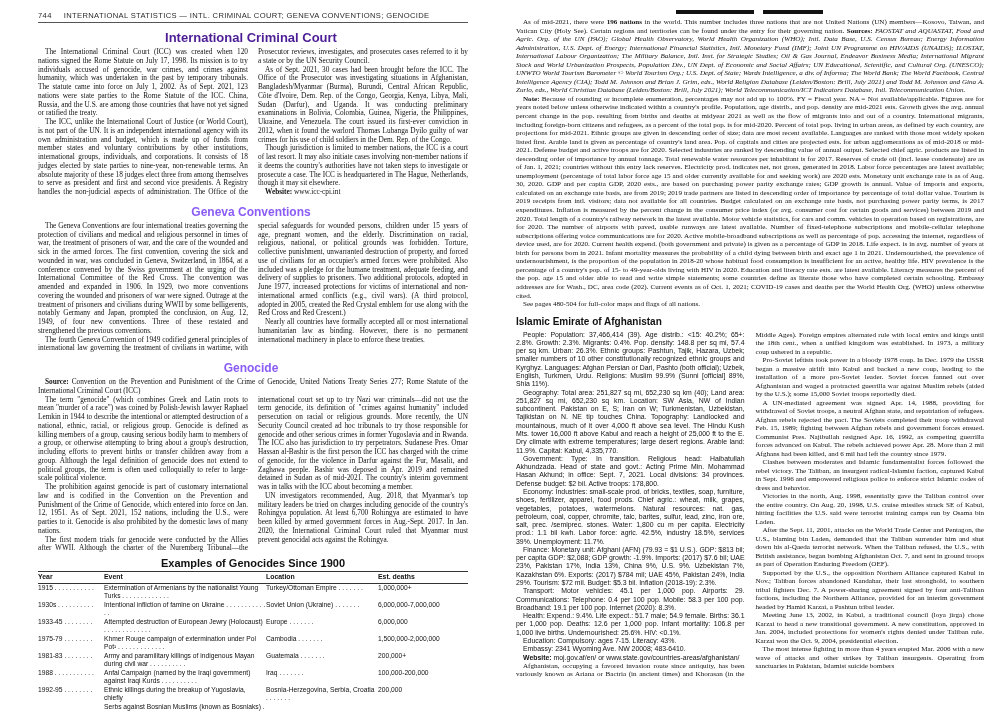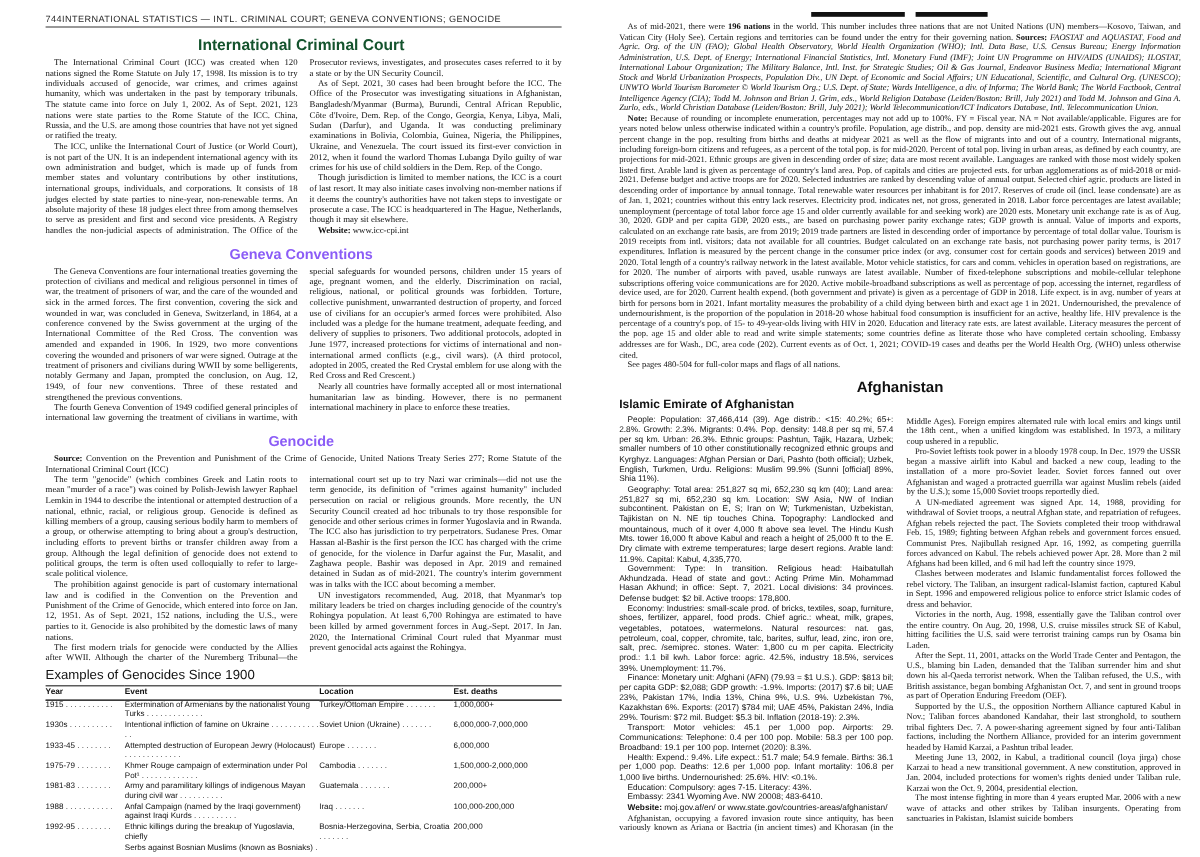--- a/index.html
+++ b/index.html
@@ -19,30 +19,30 @@
 
   .running-head{
     font-family:"Liberation Sans", sans-serif;
     font-size:7.6px;
     letter-spacing:.35px;
     color:#2a2a2a;
     padding:11px 0 2px 0;
     margin:0 34px 0 38px;
     white-space:nowrap;
   }
-  .running-head .folio{margin-right:0;font-weight:400;}
+  .running-head .folio{margin-right:12px;font-weight:400;}
   .rule-head{
     margin:0 34px 0 38px;
     border-top:1.6px solid #555;
   }
 
   h1.sec-title{
     font-family:"Liberation Sans", sans-serif;
     font-size:13px;font-weight:700;
-    text-align:center;margin:7px 0 3px 0;color:#14532d;
+    text-align:center;margin:7px 0 3px 0;color:#4c1d95;
   }
   h2.sub-title{
     font-family:"Liberation Sans", sans-serif;
     font-size:12px;font-weight:700;
     text-align:center;margin:8px 0 3px 0;color:#8b5cf6;
   }
 
   .cols2{
     column-count:2;column-gap:10px;
     margin:0 34px 0 38px;
@@ -56,21 +56,21 @@
     text-align:justify;hyphens:auto;
   }
   .full p{margin:0;text-indent:7px;}
   b{font-weight:700;}
   i{font-style:italic;}
 
   
   .tbl-wrap{margin:4px 34px 0 38px;}
   .tbl-title{
     font-family:"Liberation Sans", sans-serif;
-    font-size:11px;font-weight:400;text-align:left;margin:3px 0 2px 0;
+    font-size:11px;font-weight:700;text-align:center;margin:3px 0 2px 0;
   }
   table.gen{
     width:100%;border-collapse:collapse;
     font-family:"Liberation Sans", sans-serif;
     font-size:6.7px;line-height:1.27;
   }
   table.gen thead th{
     text-align:left;font-weight:700;font-size:6.9px;
     border-bottom:.9px solid #333;border-top:.9px solid #333;
     padding:1px 0 1px 0;
@@ -246,21 +246,20 @@
       <span class="bar r"></span>
     </div>
 
     <div class="intro">
       <p><span>As of mid-2021, there were </span><b>196 nations</b><span> in the world. This number includes three nations that are not United Nations (UN) members—Kosovo, Taiwan, and Vatican City (Holy See). Certain regions and territories can be found under the entry for their governing nation. </span><b>Sources:</b><i> FAOSTAT and AQUASTAT, Food and Agric. Org. of the UN (FAO); Global Health Observatory, World Health Organization (WHO); Intl. Data Base, U.S. Census Bureau; Energy Information Administration, U.S. Dept. of Energy; International Financial Statistics, Intl. Monetary Fund (IMF); Joint UN Programme on HIV/AIDS (UNAIDS); ILOSTAT, International Labour Organization; The Military Balance, Intl. Inst. for Strategic Studies; Oil &amp; Gas Journal, Endeavor Business Media; International Migrant Stock and World Urbanization Prospects, Population Div., UN Dept. of Economic and Social Affairs; UN Educational, Scientific, and Cultural Org. (UNESCO); UNWTO World Tourism Barometer © World Tourism Org.; U.S. Dept. of State; Wards Intelligence, a div. of Informa; The World Bank; The World Factbook, Central Intelligence Agency (CIA); Todd M. Johnson and Brian J. Grim, eds., World Religion Database (Leiden/Boston: Brill, July 2021) and Todd M. Johnson and Gina A. Zurlo, eds., World Christian Database (Leiden/Boston: Brill, July 2021); World Telecommunication/ICT Indicators Database, Intl. Telecommunication Union.</i></p>
       <p><b>Note:</b><span> Because of rounding or incomplete enumeration, percentages may not add up to 100%. FY = Fiscal year. NA = Not available/applicable. Figures are for years noted below unless otherwise indicated within a country's profile. Population, age distrib., and pop. density are mid-2021 ests. Growth gives the avg. annual percent change in the pop. resulting from births and deaths at midyear 2021 as well as the flow of migrants into and out of a country. International migrants, including foreign-born citizens and refugees, as a percent of the total pop. is for mid-2020. Percent of total pop. living in urban areas, as defined by each country, are projections for mid-2021. Ethnic groups are given in descending order of size; data are most recent available. Languages are ranked with those most widely spoken listed first. Arable land is given as percentage of country's land area. Pop. of capitals and cities are projected ests. for urban agglomerations as of mid-2018 or mid-2021. Defense budget and active troops are for 2020. Selected industries are ranked by descending value of annual output. Selected chief agric. products are listed in descending order of importance by annual tonnage. Total renewable water resources per inhabitant is for 2017. Reserves of crude oil (incl. lease condensate) are as of Jan. 1, 2021; countries without this entry lack reserves. Electricity prod. indicates net, not gross, generated in 2018. Labor force percentages are latest available; unemployment (percentage of total labor force age 15 and older currently available for and seeking work) are 2020 ests. Monetary unit exchange rate is as of Aug. 30, 2020. GDP and per capita GDP, 2020 ests., are based on purchasing power parity exchange rates; GDP growth is annual. Value of imports and exports, calculated on an exchange rate basis, are from 2019; 2019 trade partners are listed in descending order of importance by percentage of total dollar value. Tourism is 2019 receipts from intl. visitors; data not available for all countries. Budget calculated on an exchange rate basis, not purchasing power parity terms, is 2017 expenditures. Inflation is measured by the percent change in the consumer price index (or avg. consumer cost for certain goods and services) between 2019 and 2020. Total length of a country's railway network in the latest available. Motor vehicle statistics, for cars and comm. vehicles in operation based on registrations, are for 2020. The number of airports with paved, usable runways are latest available. Number of fixed-telephone subscriptions and mobile-cellular telephone subscriptions offering voice communications are for 2020. Active mobile-broadband subscriptions as well as percentage of pop. accessing the internet, regardless of device used, are for 2020. Current health expend. (both government and private) is given as a percentage of GDP in 2018. Life expect. is in avg. number of years at birth for persons born in 2021. Infant mortality measures the probability of a child dying between birth and exact age 1 in 2021. Undernourished, the prevalence of undernourishment, is the proportion of the population in 2018-20 whose habitual food consumption is insufficient for an active, healthy life. HIV prevalence is the percentage of a country's pop. of 15- to 49-year-olds living with HIV in 2020. Education and literacy rate ests. are latest available. Literacy measures the percent of the pop. age 15 and older able to read and write simple statements; some countries define as literate those who have completed certain schooling. Embassy addresses are for Wash., DC, area code (202). Current events as of Oct. 1, 2021; COVID-19 cases and deaths per the World Health Org. (WHO) unless otherwise cited.</span></p>
       <p>See pages 480-504 for full-color maps and flags of all nations.</p>
     </div>
 
     <div class="country">
-      <div class="cname">Afghanistan</div>
       <div class="cofficial">Islamic Emirate of Afghanistan</div>
 
       <p class="field">People: Population: 37,466,414 (39). Age distrib.: &lt;15: 40.2%; 65+: 2.8%. Growth: 2.3%. Migrants: 0.4%. Pop. density: 148.8 per sq mi, 57.4 per sq km. Urban: 26.3%. Ethnic groups: Pashtun, Tajik, Hazara, Uzbek; smaller numbers of 10 other constitutionally recognized ethnic groups and Kyrghyz. Languages: Afghan Persian or Dari, Pashto (both official); Uzbek, English, Turkmen, Urdu. Religions: Muslim 99.9% (Sunni [official] 89%, Shia 11%).</p>
       <p class="field">Geography: Total area: 251,827 sq mi, 652,230 sq km (40); Land area: 251,827 sq mi, 652,230 sq km. Location: SW Asia, NW of Indian subcontinent. Pakistan on E, S; Iran on W; Turkmenistan, Uzbekistan, Tajikistan on N. NE tip touches China. Topography: Landlocked and mountainous, much of it over 4,000 ft above sea level. The Hindu Kush Mts. tower 16,000 ft above Kabul and reach a height of 25,000 ft to the E. Dry climate with extreme temperatures; large desert regions. Arable land: 11.9%. Capital: Kabul, 4,335,770.</p>
       <p class="field">Government: Type: In transition. Religious head: Haibatullah Akhundzada. Head of state and govt.: Acting Prime Min. Mohammad Hasan Akhund; in office: Sept. 7, 2021. Local divisions: 34 provinces. Defense budget: $2 bil. Active troops: 178,800.</p>
       <p class="field">Economy: Industries: small-scale prod. of bricks, textiles, soap, furniture, shoes, fertilizer, apparel, food prods. Chief agric.: wheat, milk, grapes, vegetables, potatoes, watermelons. Natural resources: nat. gas, petroleum, coal, copper, chromite, talc, barites, sulfur, lead, zinc, iron ore, salt, prec. /semiprec. stones. Water: 1,800 cu m per capita. Electricity prod.: 1.1 bil kwh. Labor force: agric. 42.5%, industry 18.5%, services 39%. Unemployment: 11.7%.</p>
       <p class="field">Finance: Monetary unit: Afghani (AFN) (79.93 = $1 U.S.). GDP: $813 bil; per capita GDP: $2,088; GDP growth: -1.9%. Imports: (2017) $7.6 bil; UAE 23%, Pakistan 17%, India 13%, China 9%, U.S. 9%. Uzbekistan 7%, Kazakhstan 6%. Exports: (2017) $784 mil; UAE 45%, Pakistan 24%, India 29%. Tourism: $72 mil. Budget: $5.3 bil. Inflation (2018-19): 2.3%.</p>
       <p class="field">Transport: Motor vehicles: 45.1 per 1,000 pop. Airports: 29. Communications: Telephone: 0.4 per 100 pop. Mobile: 58.3 per 100 pop. Broadband: 19.1 per 100 pop. Internet (2020): 8.3%.</p>
       <p class="field">Health: Expend.: 9.4%. Life expect.: 51.7 male; 54.9 female. Births: 36.1 per 1,000 pop. Deaths: 12.6 per 1,000 pop. Infant mortality: 106.8 per 1,000 live births. Undernourished: 25.6%. HIV: &lt;0.1%.</p>
       <p class="field">Education: Compulsory: ages 7-15. Literacy: 43%.</p>

